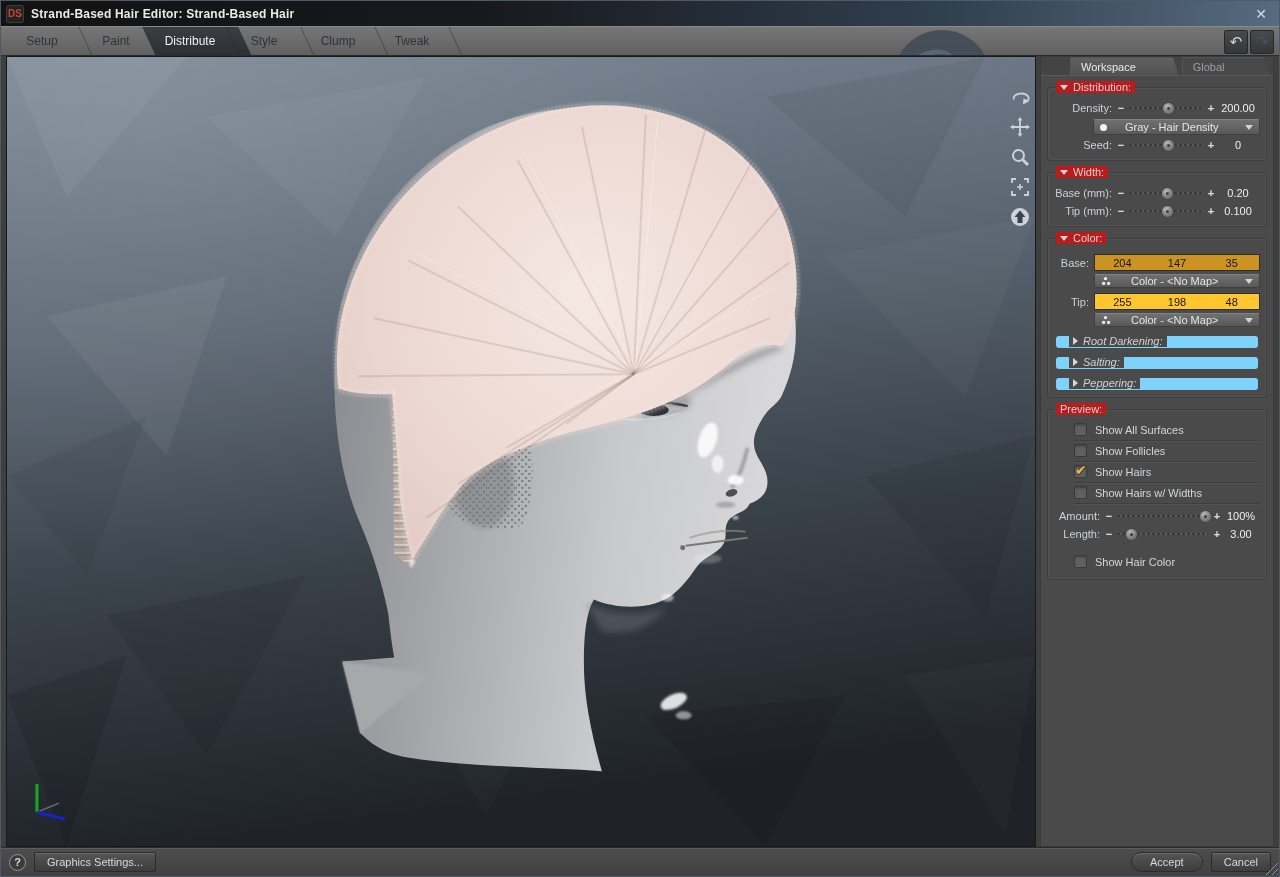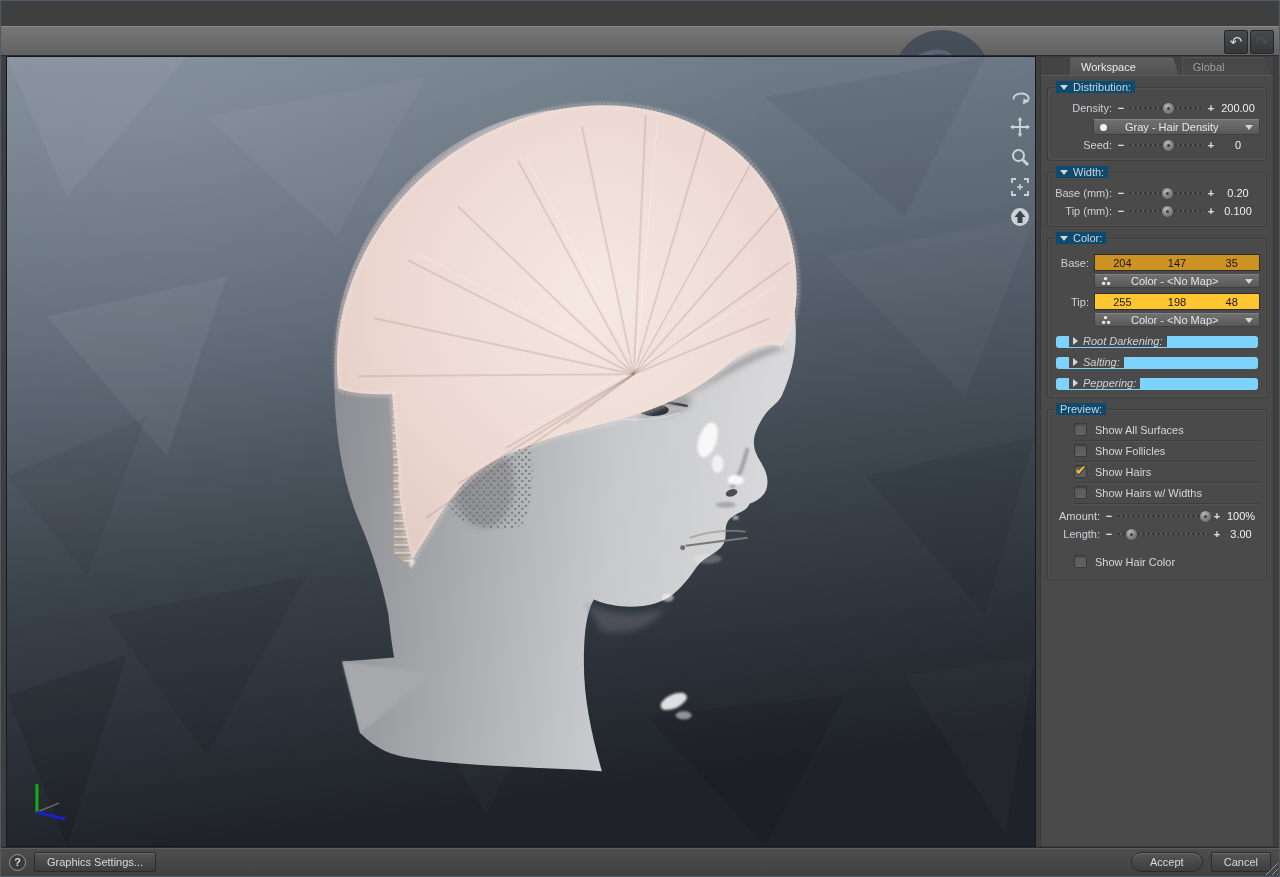--- a/index.html
+++ b/index.html
@@ -55,21 +55,21 @@
   .ptabs { display:flex; height:19px; background:#444444; border-bottom:1px solid #5a5a5a; padding-left:1px; }
   .ptab { padding:0 10px; font-size:11px; line-height:19px; color:#9aa0a4; background:#484848;
     border:1px solid #555; border-bottom:none; margin-right:3px;
     clip-path:polygon(0 0, calc(100% - 6px) 0, 100% 100%, 0 100%); }
   .ptab.active { background:linear-gradient(#606060,#515151); color:#e8ebed;margin-left:28px; }
   .pbody { position:relative; }
 
   .grp { position:relative; border:1px solid #3d3d3d; border-radius:3px;
     box-shadow: inset 0 0 0 1px rgba(130,130,130,.16); margin:11px 6px 0; padding:10px 6px 7px; }
   .gtitle { position:absolute; top:-7px; left:8px; display:flex; align-items:center; gap:5px;
-    background:#0c4a6e; padding:0 4px; font-size:11px; color:#cfd4d8; }
+    background:#b91c1c; padding:0 4px; font-size:11px; color:#cfd4d8; }
   .tri-d { width:0; height:0; border-left:4px solid transparent; border-right:4px solid transparent;
     border-top:5px solid #d3d7db; }
   .tri-r { width:0; height:0; border-top:4px solid transparent; border-bottom:4px solid transparent;
     border-left:5px solid #d3d7db; }
 
   .srow { display:flex; align-items:center; height:16px; margin-top:2px; font-size:11px; color:#ccd1d6; }
   .srow .lbl { width:62px; text-align:right; padding-right:4px; flex:none; white-space:nowrap; }
   .srow .lbl.sm { width:50px; }
   .stepper { flex:none; width:10px; text-align:center; color:#e0e0e0; font-weight:bold; font-size:11px; }
   .track { flex:1; position:relative; height:13px; margin:0 3px; }
@@ -125,23 +125,36 @@
   .spacer { flex:1; }
   .grip { position:absolute; right:2px; bottom:2px; width:14px; height:14px;
     background:repeating-linear-gradient(135deg, transparent 0 3px, #8995a3 3px 4px);
     clip-path:polygon(100% 0, 100% 100%, 0 100%); }
 </style>
 </head>
 <body>
 
 <div class="window">
 
+  <div class="titlebar">
+    <div class="appbadge">DS</div>
+    <div class="wtitle">Strand-Based Hair Editor: Strand-Based Hair</div>
+    <div class="closebtn">✕</div>
+  </div>
 
   <div class="tabbar">
     <div class="tlogo"></div>
+    <div class="tabs">
+      <div class="tab"><span>Setup</span></div>
+      <div class="tab"><span>Paint</span></div>
+      <div class="tab active"><span>Distribute</span></div>
+      <div class="tab"><span>Style</span></div>
+      <div class="tab"><span>Clump</span></div>
+      <div class="tab"><span>Tweak</span></div>
+    </div>
     <div class="histbtns">
       <div class="hbtn">
           <span>↶</span>
         </div>
       <div class="hbtn disabled">
           <span>↷</span>
         </div>
     </div>
   </div>
 

